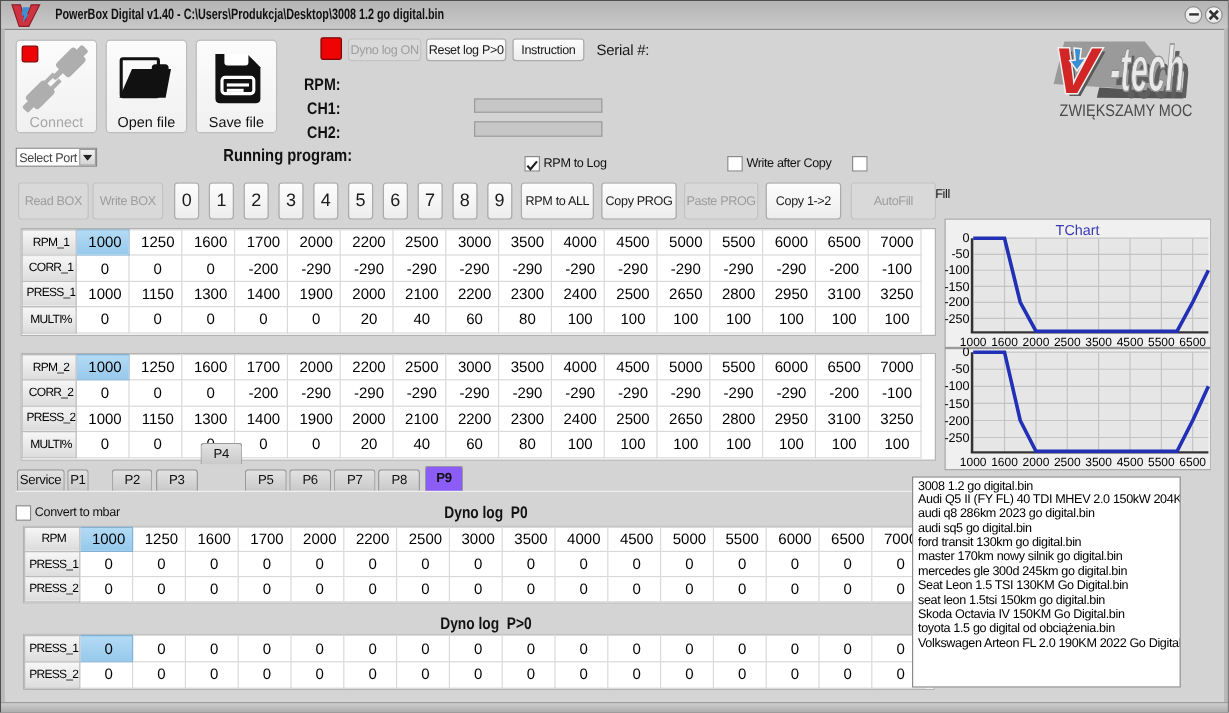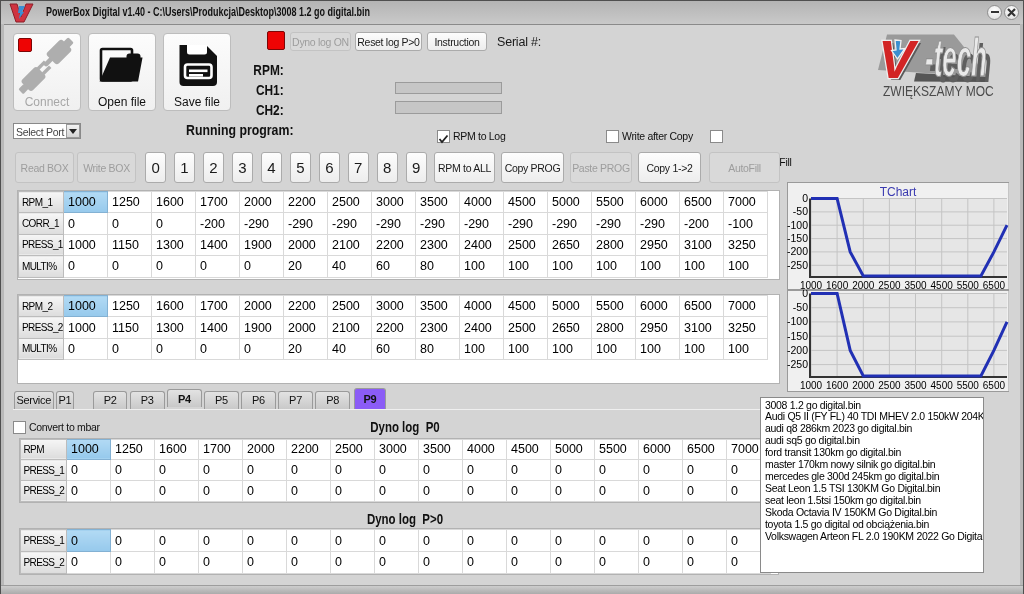--- a/index.html
+++ b/index.html
@@ -9,21 +9,21 @@
  border-radius:3px;color:#1a1a1a;display:flex;align-items:center;justify-content:center;
  font-size:10.5px;letter-spacing:-0.3px;white-space:nowrap;box-sizing:border-box;}
 .btn.dis{background:#d9d9d9;border-color:#c3c3c3;color:#9d9d9d;}
 .bigbtn{position:absolute;background:linear-gradient(#fcfcfc,#f0f0f0);border:1px solid #bdbdbd;
  border-radius:4px;box-sizing:border-box;}
 .lbl{position:absolute;font-weight:bold;font-size:14px;color:#111;white-space:nowrap;}
 .rl{transform:scaleX(0.85);transform-origin:100% 50%;}
 .ll{transform:scaleX(0.85);transform-origin:0 50%;}
 .cb{position:absolute;width:13px;height:13px;background:#fff;border:1px solid #8a8a8a;box-sizing:border-box;}
 .cbl{position:absolute;font-size:10.5px;letter-spacing:-0.3px;color:#111;white-space:nowrap;}
-table.g{border-collapse:collapse;table-layout:fixed;}
+table.g{border-collapse:collapse;table-layout:fixed;text-align:center;}
 table.g td{border:1px solid #d9d9d9;font-size:12.5px;color:#000;padding:0 0 0 4px;overflow:hidden;
  white-space:nowrap;vertical-align:middle;}
 table.g td.hd{background:linear-gradient(#f6f6f6,#dcdcdc);border:1px solid #bcbcbc;
  font-size:10px;letter-spacing:-0.6px;padding-left:3px;}
 table.g td.sel{background:linear-gradient(#b2daf4,#96c9ec);border:1px solid #83b1d3;}
 .tab{position:absolute;box-sizing:border-box;border:1px solid #9a9a9a;border-bottom:none;
  border-radius:3px 3px 0 0;background:linear-gradient(#e2e2e2,#c9c9c9);
  font-size:11px;letter-spacing:-0.3px;color:#111;display:flex;align-items:center;justify-content:center;}
 </style></head>
 <body>
@@ -258,20 +258,39 @@
           <td>3500</td>
           <td>4000</td>
           <td>4500</td>
           <td>5000</td>
           <td>5500</td>
           <td>6000</td>
           <td>6500</td>
           <td>7000</td>
         </tr>
         <tr style="height:21.4px;">
+          <td class="hd">CORR_2</td>
+          <td>0</td>
+          <td>0</td>
+          <td>0</td>
+          <td>-200</td>
+          <td>-290</td>
+          <td>-290</td>
+          <td>-290</td>
+          <td>-290</td>
+          <td>-290</td>
+          <td>-290</td>
+          <td>-290</td>
+          <td>-290</td>
+          <td>-290</td>
+          <td>-290</td>
+          <td>-200</td>
+          <td>-100</td>
+        </tr>
+        <tr style="height:21.4px;">
           <td class="hd">PRESS_2</td>
           <td>1000</td>
           <td>1150</td>
           <td>1300</td>
           <td>1400</td>
           <td>1900</td>
           <td>2000</td>
           <td>2100</td>
           <td>2200</td>
           <td>2300</td>
@@ -302,21 +321,21 @@
           <td>100</td>
           <td>100</td>
         </tr>
       </tbody>
     </table>
   </div>
 <div class="tab" style="left:14px;top:390.5px;width:39.5px;height:18px;">Service</div>
 <div class="tab" style="left:55.9px;top:390.5px;width:18px;height:18px;">P1</div>
 <div class="tab" style="left:92.9px;top:390.5px;width:34.5px;height:18px;">P2</div>
 <div class="tab" style="left:130px;top:390.5px;width:34.5px;height:18px;">P3</div>
-<div class="tab" style="left:167.1px;top:389px;width:34.5px;height:18px;font-weight:bold;">P4</div>
+<div class="tab" style="left:167.1px;top:369px;width:34.5px;height:18px;">P4</div>
 <div class="tab" style="left:204.2px;top:390.5px;width:34.5px;height:18px;">P5</div>
 <div class="tab" style="left:241.2px;top:390.5px;width:34.5px;height:18px;">P6</div>
 <div class="tab" style="left:278.3px;top:390.5px;width:34.5px;height:18px;">P7</div>
 <div class="tab" style="left:315.4px;top:390.5px;width:34.5px;height:18px;">P8</div>
 <div class="abs" style="left:13px;top:408.5px;width:767px;height:1px;background:#efefef;"></div>
 <div class="tab" style="left:354px;top:388px;width:32px;height:21px;background:#8b5cf6;z-index:3;font-weight:bold;">P9</div>
 <div class="cb" style="left:13px;top:420.5px;"></div>
 <div class="cbl" style="left:29px;top:420.5px;">Convert to mbar</div>
 <div class="abs" style="left:195px;top:418.5px;width:420px;text-align:center;font-weight:bold;font-size:14px;color:#111;transform:scaleX(0.82);">Dyno log&nbsp; P0</div>
 <div class="abs" style="left:18.5px;top:437.5px;width:760px;height:65px;background:#fff;border:1px solid #b2b2b2;box-sizing:border-box;">

